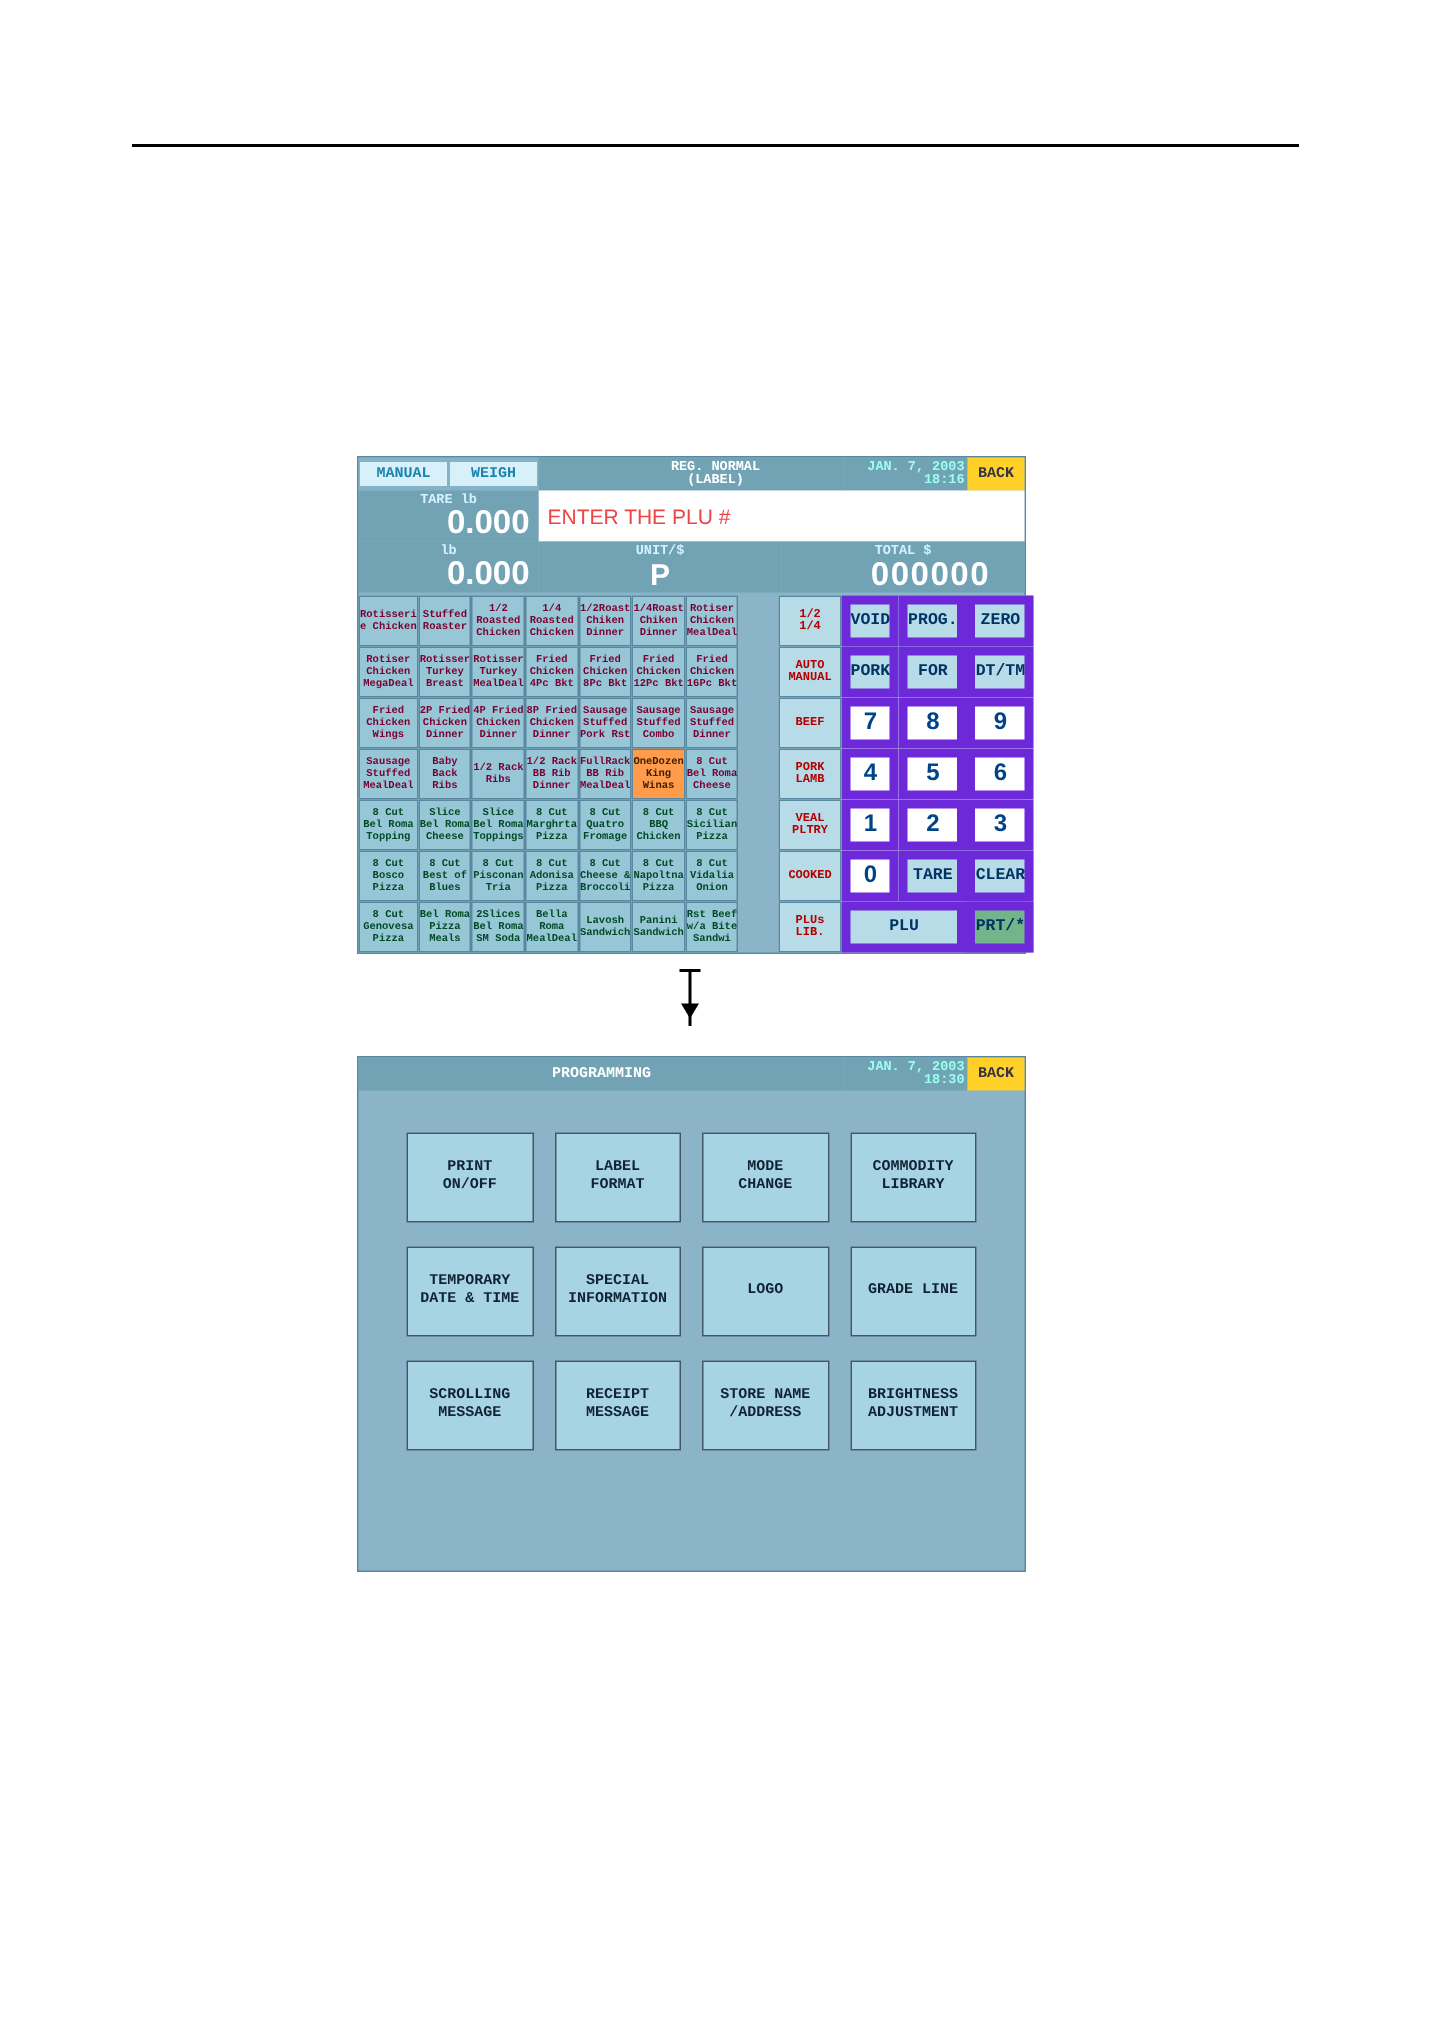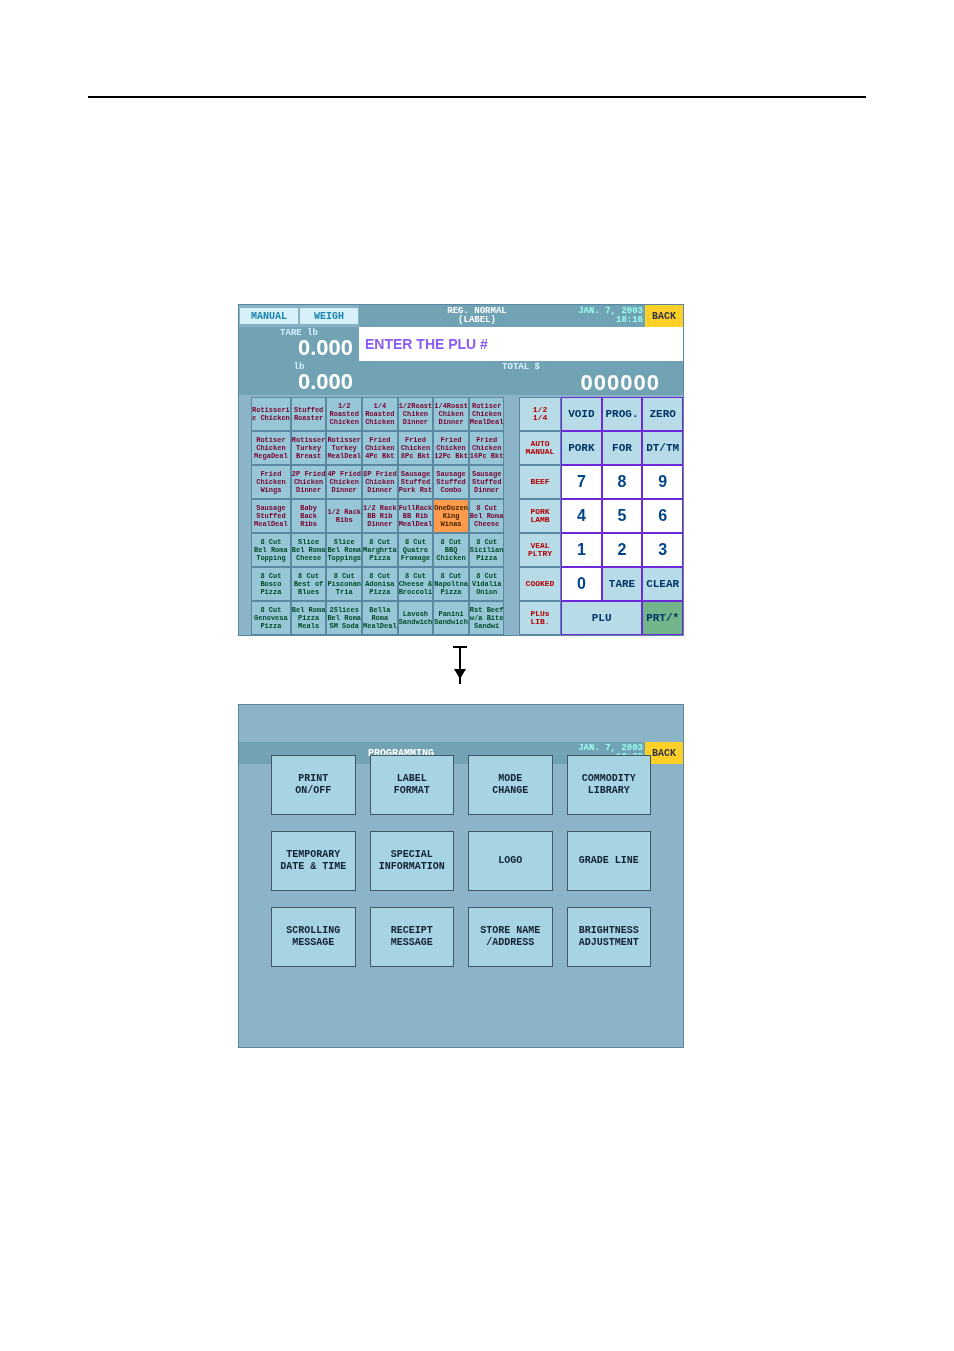--- a/index.html
+++ b/index.html
@@ -27,50 +27,50 @@
   .s1-top .mw { width:120px; background:#86b2c5; }
   .s1-top .mw span { width:58px; height:16px; background:#d7f0fa; margin:0 1px; display:flex; align-items:center; justify-content:center; color:#1a84b0; }
   .s1-top .reg { flex:1; background:#71a3b5; color:#fff; flex-direction:column; line-height:9px; font-size:9px;padding-left:32px; }
   .s1-top .date { width:82px; background:#71a3b5; color:#9fe; text-align:right; padding-right:2px; font-size:9px; line-height:9px; flex-direction:column; align-items:flex-end; justify-content:center; display:flex;}
   .s1-top .back { width:38px; background:#ffd028; color:#334; font-size:10px; }
 
   .s1-row2 { position:absolute; left:0; top:22px; right:0; height:34px; display:flex; }
   .s1-row2 .tare { width:120px; background:#71a3b5; position:relative; }
   .s1-row2 .tare .lbl { position:absolute; top:1px; width:100%; text-align:center; color:#d4f2ff; font-size:9px; }
   .s1-row2 .tare .val { position:absolute; bottom:0; width:100%; text-align:right; padding-right:6px; color:#fff; font-size:22px; font-family:"Arial Narrow",sans-serif; }
-  .s1-row2 .plu { flex:1; background:#fff; color:#8b5cf6; font-size:14px; display:flex; align-items:center; padding-left:6px; font-family:"Arial Narrow",sans-serif; font-weight:bold; }
+  .s1-row2 .plu { flex:1; background:#fff; color:#ef4444; font-size:14px; display:flex; align-items:center; padding-left:6px; font-family:"Arial Narrow",sans-serif; font-weight:normal; }
 
   .s1-row3 { position:absolute; left:0; top:56px; right:0; height:34px; display:flex; }
   .s1-row3 .lb { width:120px; background:#71a3b5; position:relative; }
   .s1-row3 .lb .lbl { position:absolute; top:1px; width:100%; text-align:center; color:#d4f2ff; font-size:9px; }
   .s1-row3 .lb .val { position:absolute; bottom:0; width:100%; text-align:right; padding-right:6px; color:#fff; font-size:22px; font-family:"Arial Narrow",sans-serif; }
   .s1-row3 .unit { width:162px; background:#71a3b5; position:relative; }
   .s1-row3 .unit .lbl { position:absolute; top:1px; width:100%; text-align:center; color:#d4f2ff; font-size:9px; }
   .s1-row3 .unit .val { position:absolute; bottom:-1px; width:100%; text-align:center; color:#fff; font-size:20px; font-family:"Arial Narrow",sans-serif; }
   .s1-row3 .tot { flex:1; background:#71a3b5; position:relative; }
   .s1-row3 .tot .lbl { position:absolute; top:1px; width:100%; text-align:center; color:#d4f2ff; font-size:9px; }
   .s1-row3 .tot .val { position:absolute; bottom:-1px; width:100%; text-align:right; color:#fff; font-size:22px; padding-right:23px; font-family:"Arial Narrow",sans-serif; letter-spacing:1px;}
 
   
-  .plu-grid { position:absolute; left:12px; top:92px; width:240px; height:238px;
+  .plu-grid { position:absolute; left:0; top:92px; width:240px; height:238px;
               display:grid; grid-template-columns:repeat(7,1fr); grid-template-rows:repeat(7,1fr); }
   .plu-grid .cell { background:#97c7d6; border:1px solid #5a88a0; }
 
   .navcol { position:absolute; left:280px; top:92px; width:42px; height:238px;
             display:grid; grid-template-rows:repeat(7,1fr);}
   .navcol .cell { border:1px solid #5a88a0; }
 
   .keypad { position:absolute; left:322px; top:92px; width:122px; height:238px;
             display:grid; grid-template-columns:repeat(3,1fr); grid-template-rows:repeat(7,1fr);}
-  .keypad .cell { border:1px solid #6d28d9; font-size:11px; }
+  .keypad .cell { border:6px solid #6d28d9; font-size:11px; }
   .keypad .num { font-size:16px; font-family:"Arial Narrow",sans-serif; }
   .keypad .wide2 { grid-column:span 2; }
 
   
-  .s2-top { position:absolute; left:0; top:0; right:0; height:22px; display:flex;margin-top:37px; }
+  .s2-top { position:absolute; left:0; top:0; right:0; height:22px; display:flex; }
   .s2-top .title { flex:1; background:#71a3b5; color:#fff; display:flex; align-items:center; justify-content:center; font-size:10px; }
   .s2-top .date { width:82px; background:#71a3b5; color:#9fe; text-align:right; padding-right:2px; font-size:9px; line-height:9px; flex-direction:column; align-items:flex-end; justify-content:center; display:flex;}
   .s2-top .back { width:38px; background:#ffd028; display:flex; align-items:center; justify-content:center; font-size:10px; color:#334;}
 
   .s2-grid { position:absolute; left:32px; top:50px; right:32px;
              display:grid; grid-template-columns:repeat(4,1fr); grid-auto-rows:60px;
              gap:16px 14px; }
   .s2-grid .btn { background:#a7d4e3; border:1px solid #456; display:flex; flex-direction:column;
                   align-items:center; justify-content:center; font-size:10px; line-height:12px;
                   color:#123; text-align:center;}
@@ -108,20 +108,24 @@
       <div class="lbl">TARE  lb</div>
       <div class="val">0.000</div>
     </div>
     <div class="plu">ENTER THE PLU #</div>
   </div>
 
   <div class="s1-row3">
     <div class="lb">
       <div class="lbl">lb</div>
       <div class="val">0.000</div>
+    </div>
+    <div class="unit">
+      <div class="lbl">UNIT/$</div>
+      <div class="val">P</div>
     </div>
     <div class="tot">
       <div class="lbl">TOTAL  $</div>
       <div class="val">000000</div>
     </div>
   </div>
 
   <div class="plu-grid" id="plu-grid">
       <div class="cell" style="color: rgb(122, 0, 48);">
         <span>Rotisseri</span>

